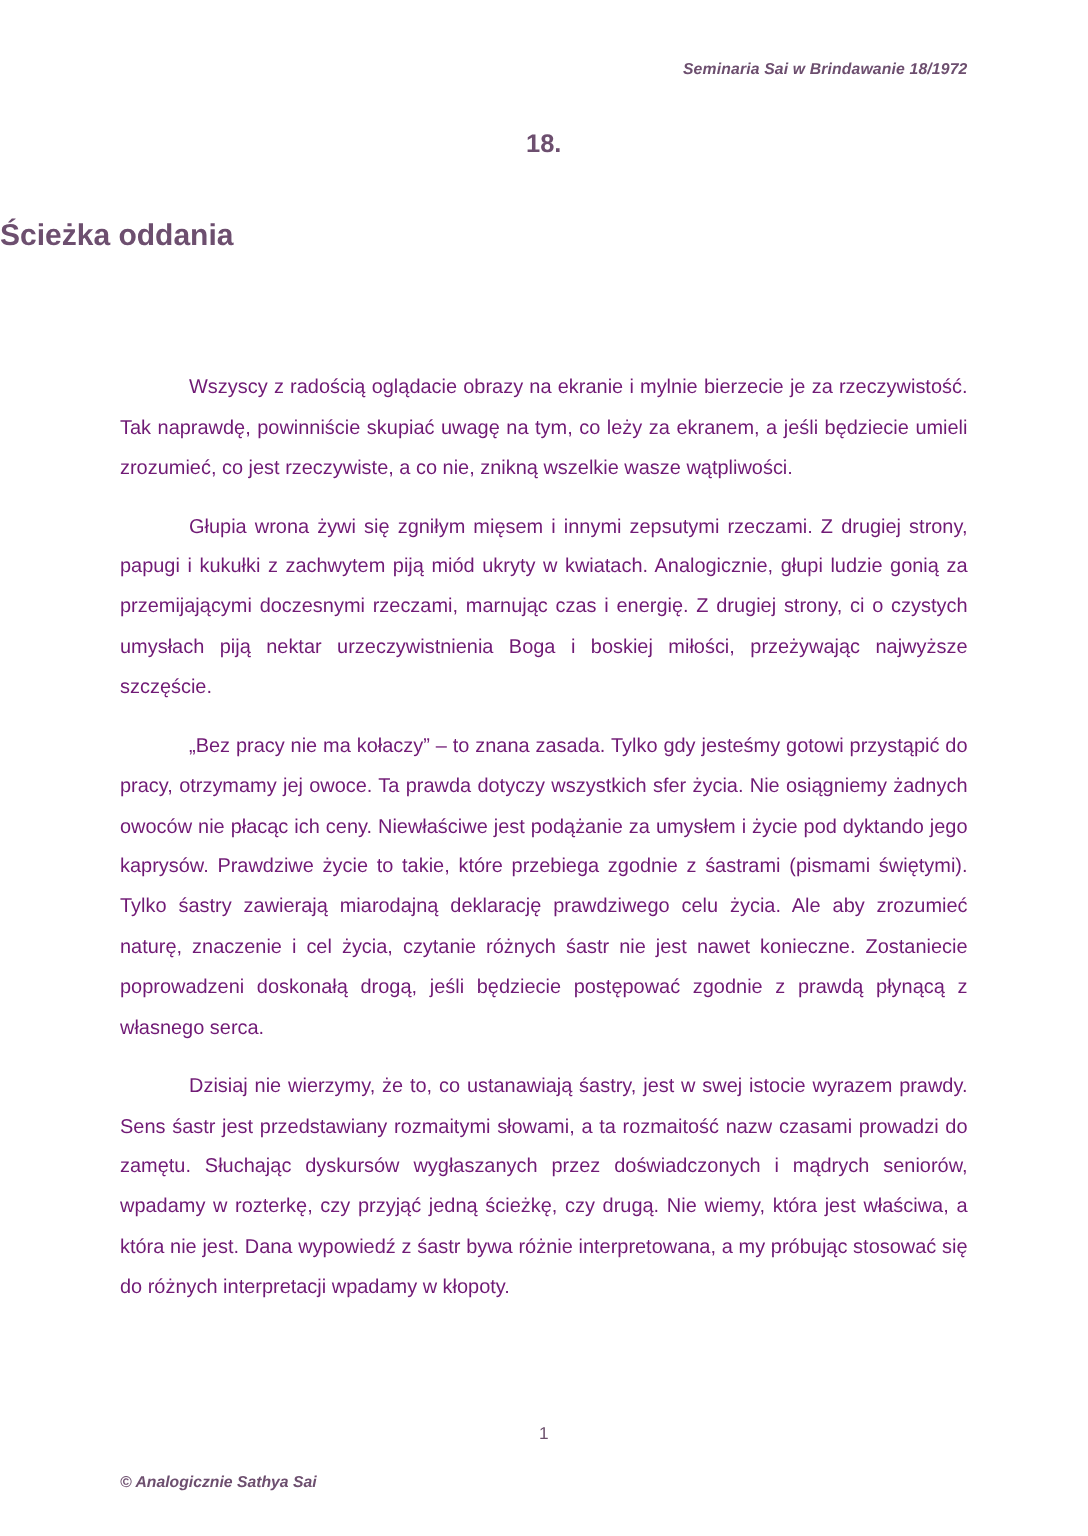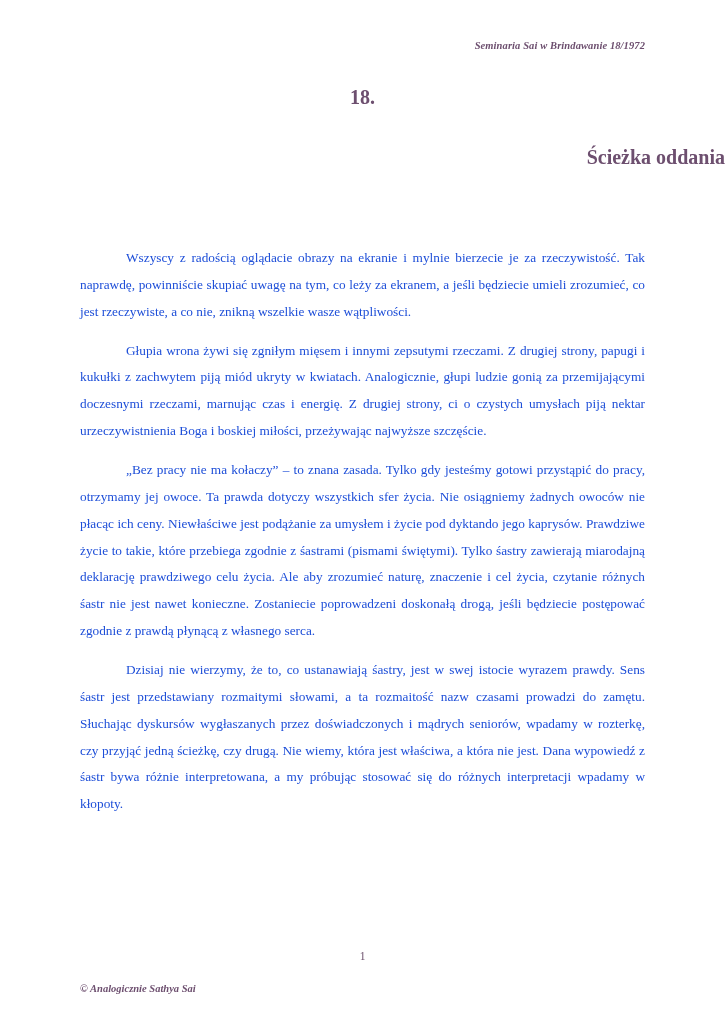--- a/index.html
+++ b/index.html
@@ -14,65 +14,64 @@
     color: #6b4f6b;
     -webkit-font-smoothing: antialiased;
   }
   .page {
     position: relative;
     width: 725px;
     height: 1024px;
     box-sizing: border-box;
     padding: 0;
     overflow: hidden;
-    font-family: Liberation Serif, serif;
   }
   .header {
     position: absolute;
     top: 40px;
     right: 80px;
     font-size: 10.5px;
     font-style: italic;
     font-weight: bold;
     color: #6d4f6f;
     letter-spacing: 0.1px;
   }
   .chapter-number {
     position: absolute;
     top: 86px;
     left: 0;
     right: 0;
     text-align: center;
-    font-size: 20px;
+    font-size: 17px;
     font-weight: bold;
     color: #6d4f6f;
   }
   .chapter-title {
     position: absolute;
     top: 146px;
     left: 0;
     right: 0;
-    text-align: right;
+    text-align: left;
     font-size: 20px;
     font-weight: bold;
     color: #6d4f6f;
   }
   .body-text {
     position: absolute;
     top: 245px;
     left: 80px;
     width: 565px;
   }
   .body-text p {
     margin: 0 0 12px 0;
     text-indent: 46px;
     text-align: justify;
     font-size: 13.3px;
     line-height: 2.02;
-    color: #1d4ed8;
+    color: #701a75;
   }
   .page-number {
     position: absolute;
     bottom: 62px;
     left: 0;
     right: 0;
     text-align: center;
     font-size: 11.5px;
     color: #6b4f6b;
   }

